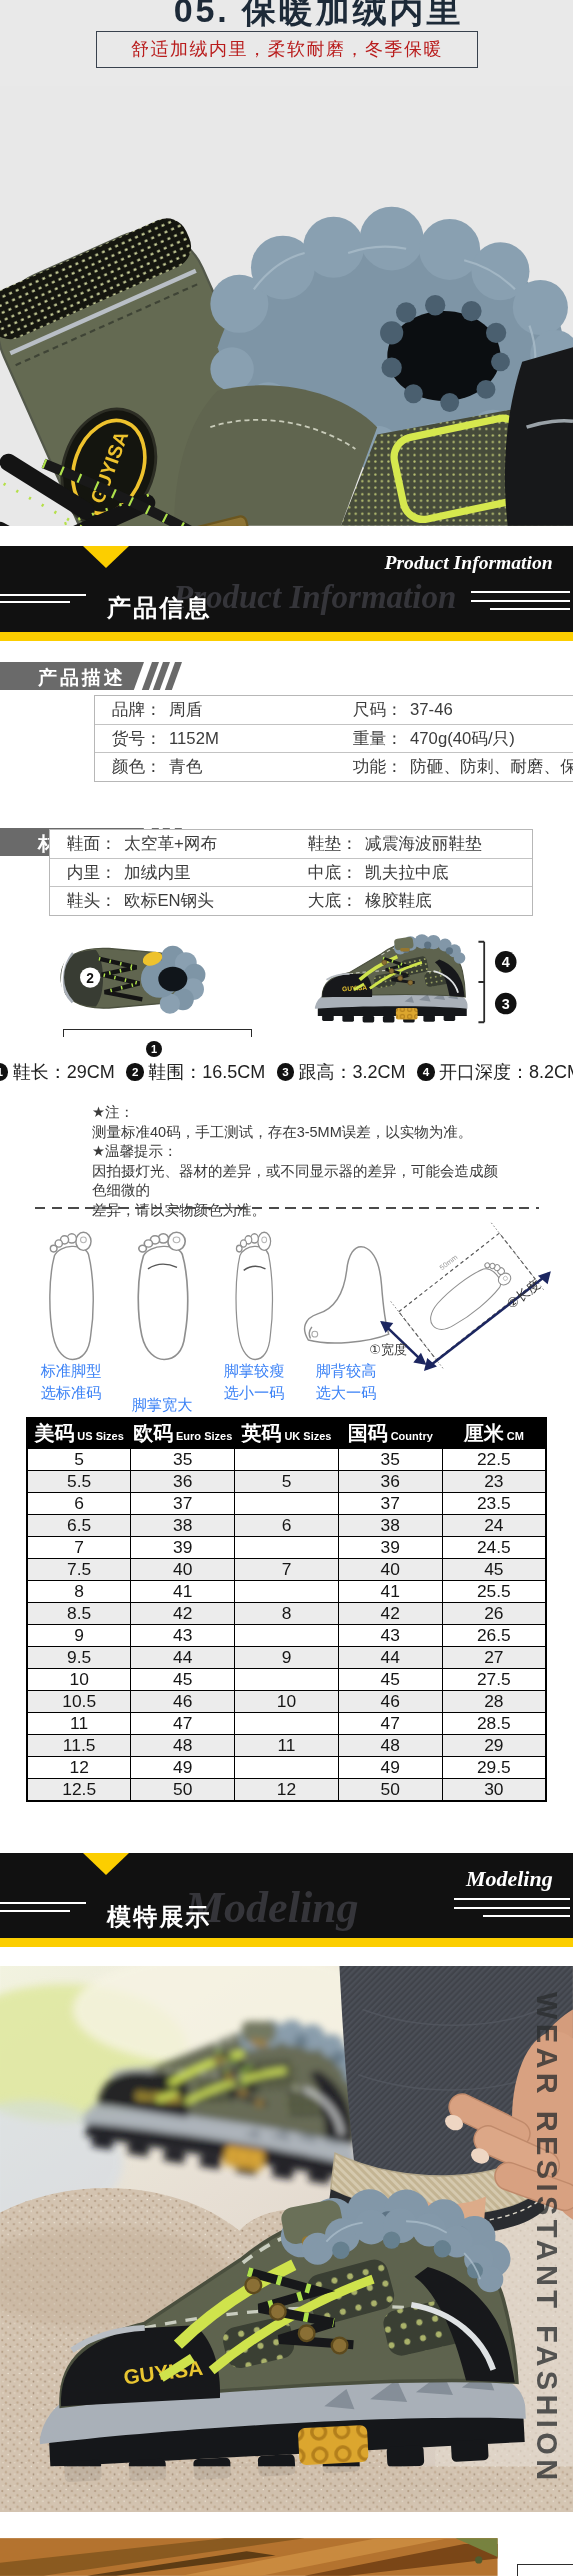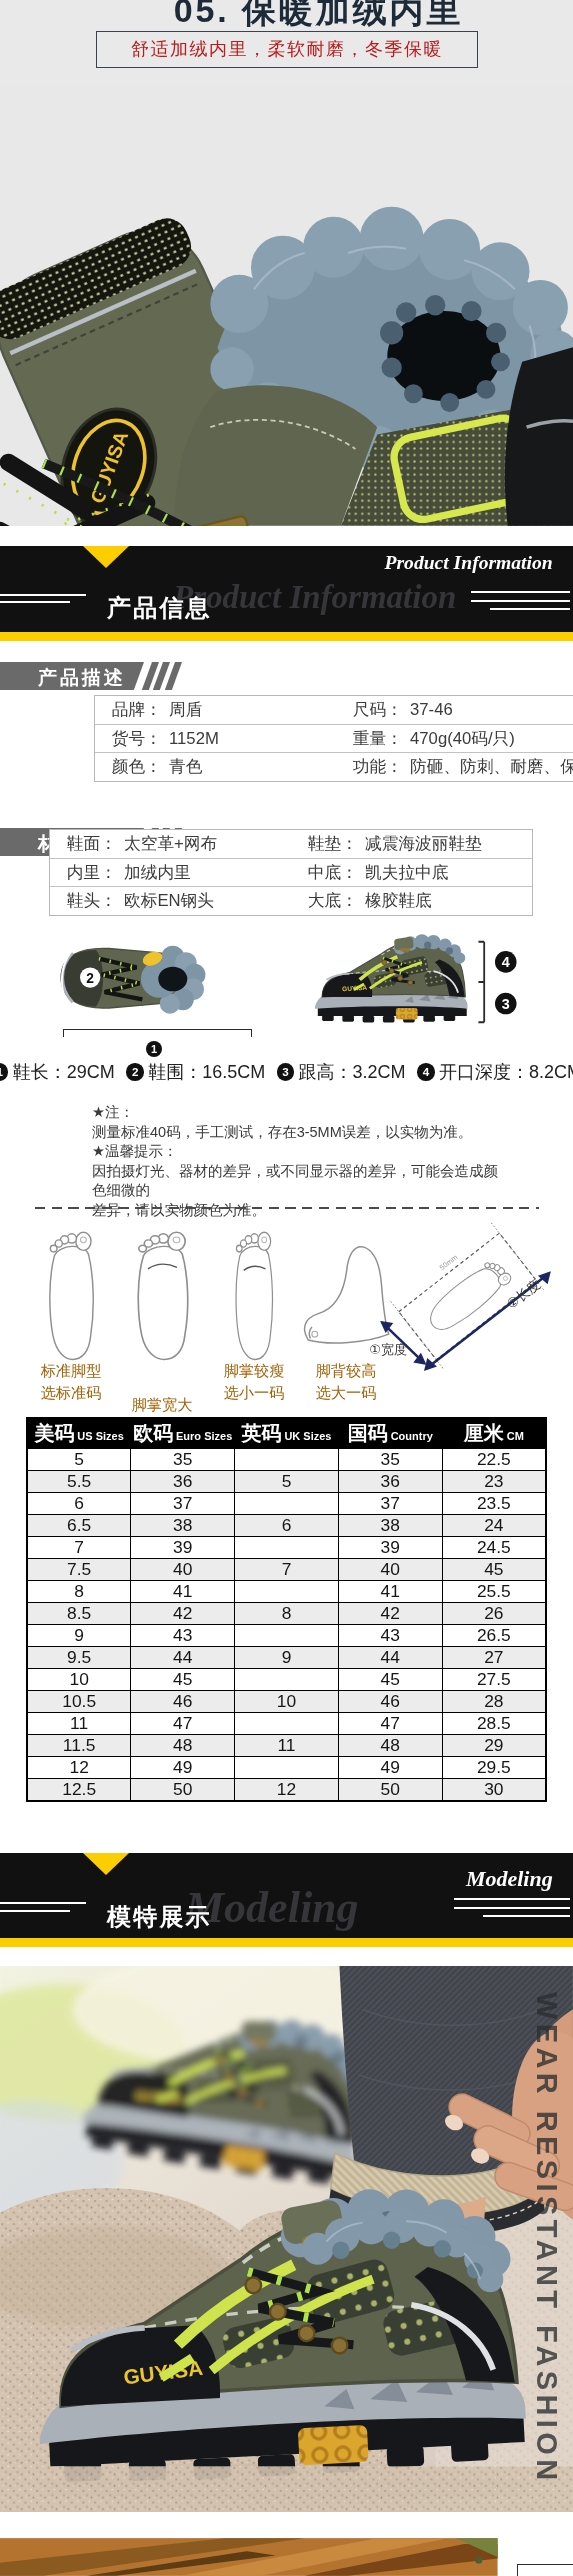--- a/index.html
+++ b/index.html
@@ -53,21 +53,21 @@
   .measure-item{display:flex;align-items:center;font-size:18px;color:#222222;white-space:nowrap;}
   .measure-num{display:inline-block;width:17.4px;height:17.4px;line-height:17.4px;border-radius:50%;
                background:#111;color:#fff;font-size:11.6px;font-weight:bold;text-align:center;margin-right:4.4px;}
 
   
   .notes{left:92px;top:1103px;width:406px;font-size:14.5px;color:#3a3a3a;line-height:19.6px;}
   .dashed-divider{left:35px;top:1207px;width:504px;height:2.2px;
       background:repeating-linear-gradient(90deg,#4a4a4a 0 10.2px,transparent 10.2px 16.7px);}
 
   
-  .fit-tip{top:1360px;width:94px;text-align:center;font-size:15.2px;color:#a16207;line-height:22px;}
+  .fit-tip{top:1360px;width:94px;text-align:center;font-size:15.2px;color:#3b82f6;line-height:22px;}
 
   
   .size-table{left:26px;top:1417px;width:521px;border-collapse:collapse;table-layout:fixed;
               border:2.2px solid #000;}
   .size-table th{background:#000;color:#fff;height:25px;border:1.5px solid #000;font-weight:bold;}
   .size-table .th-cn{font-size:20px;}
   .size-table .th-en{font-size:11px;font-weight:bold;margin-left:2.9px;}
   .size-table td{border:1.5px solid #000;height:20.3px;text-align:center;font-size:17.4px;color:#161616;padding:0;}
   .size-table tbody tr:nth-child(even){background:#ececec;}
 

